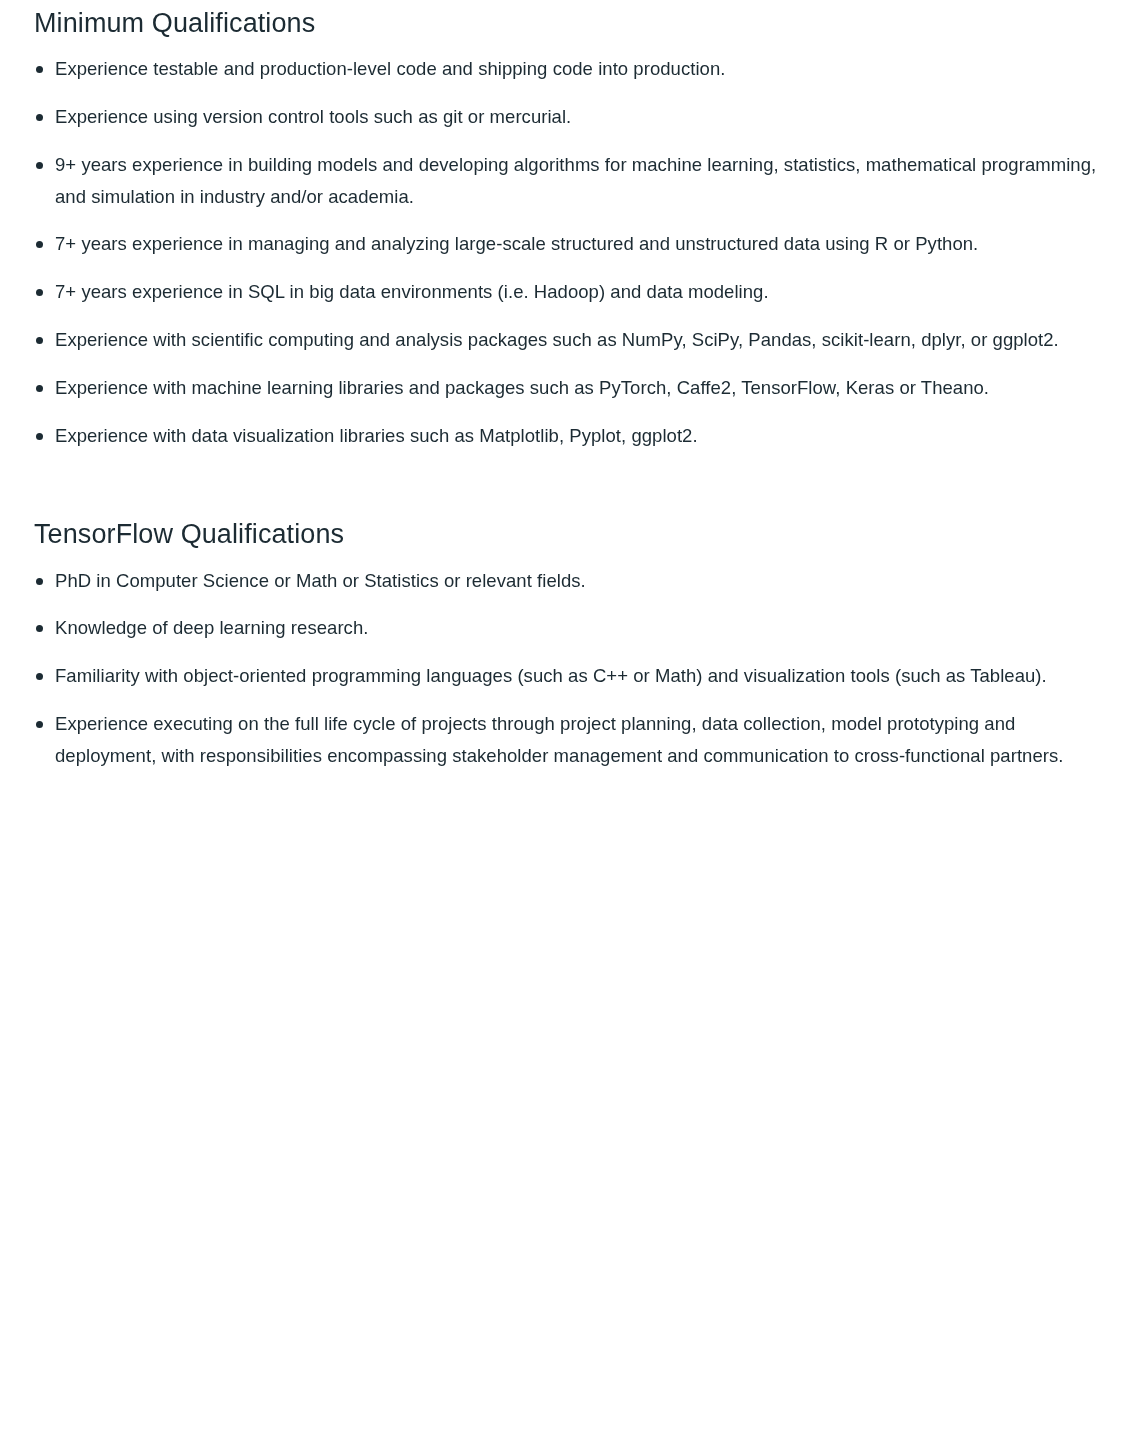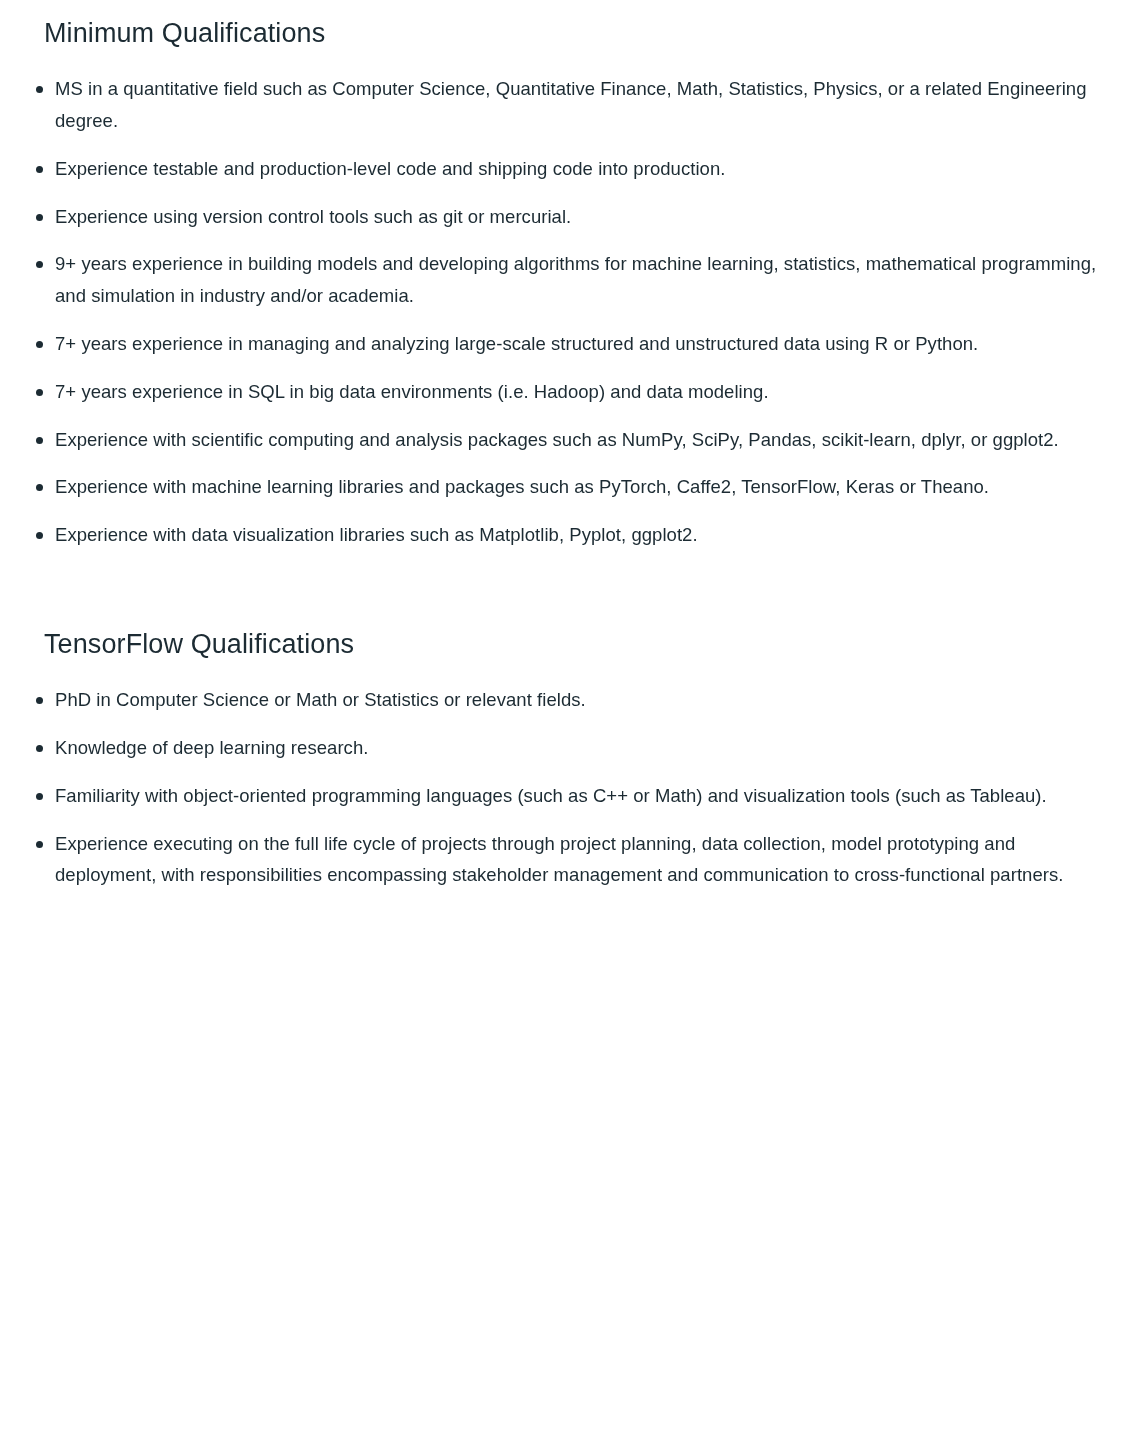--- a/index.html
+++ b/index.html
@@ -21,21 +21,21 @@
   }
   .section {
     margin: 0;
   }
   .section-title {
     font-size: 27px;
     font-weight: 400;
     line-height: 1.3;
     color: #1c2b33;
     letter-spacing: 0.1px;
-    margin: 16px;
+    margin: 6px;
     padding: 0 0 6px 0;
   }
   .section + .section {
     padding-top: 60px;
   }
   ul.quals {
     list-style: none;
     margin: 0;
     padding: 0;
   }
@@ -69,21 +69,20 @@
 </head>
 <body>
 
 <div class="page">
 
   <div class="section">
     <div class="section-title-wrap">
       <h2 class="section-title">Minimum Qualifications</h2>
     </div>
     <ul class="quals">
-      <li>MS in a quantitative field such as Computer Science, Quantitative Finance, Math, Statistics, Physics, or a related Engineering degree.</li>
       <li>Experience testable and production-level code and shipping code into production.</li>
       <li>Experience using version control tools such as git or mercurial.</li>
       <li>9+ years experience in building models and developing algorithms for machine learning, statistics, mathematical programming, and simulation in industry and/or academia.</li>
       <li>7+ years experience in managing and analyzing large-scale structured and unstructured data using R or Python.</li>
       <li>7+ years experience in SQL in big data environments (i.e. Hadoop) and data modeling.</li>
       <li>Experience with scientific computing and analysis packages such as NumPy, SciPy, Pandas, scikit-learn, dplyr, or ggplot2.</li>
       <li>Experience with machine learning libraries and packages such as PyTorch, Caffe2, TensorFlow, Keras or Theano.</li>
       <li>Experience with data visualization libraries such as Matplotlib, Pyplot, ggplot2.</li>
     </ul>
   </div>

